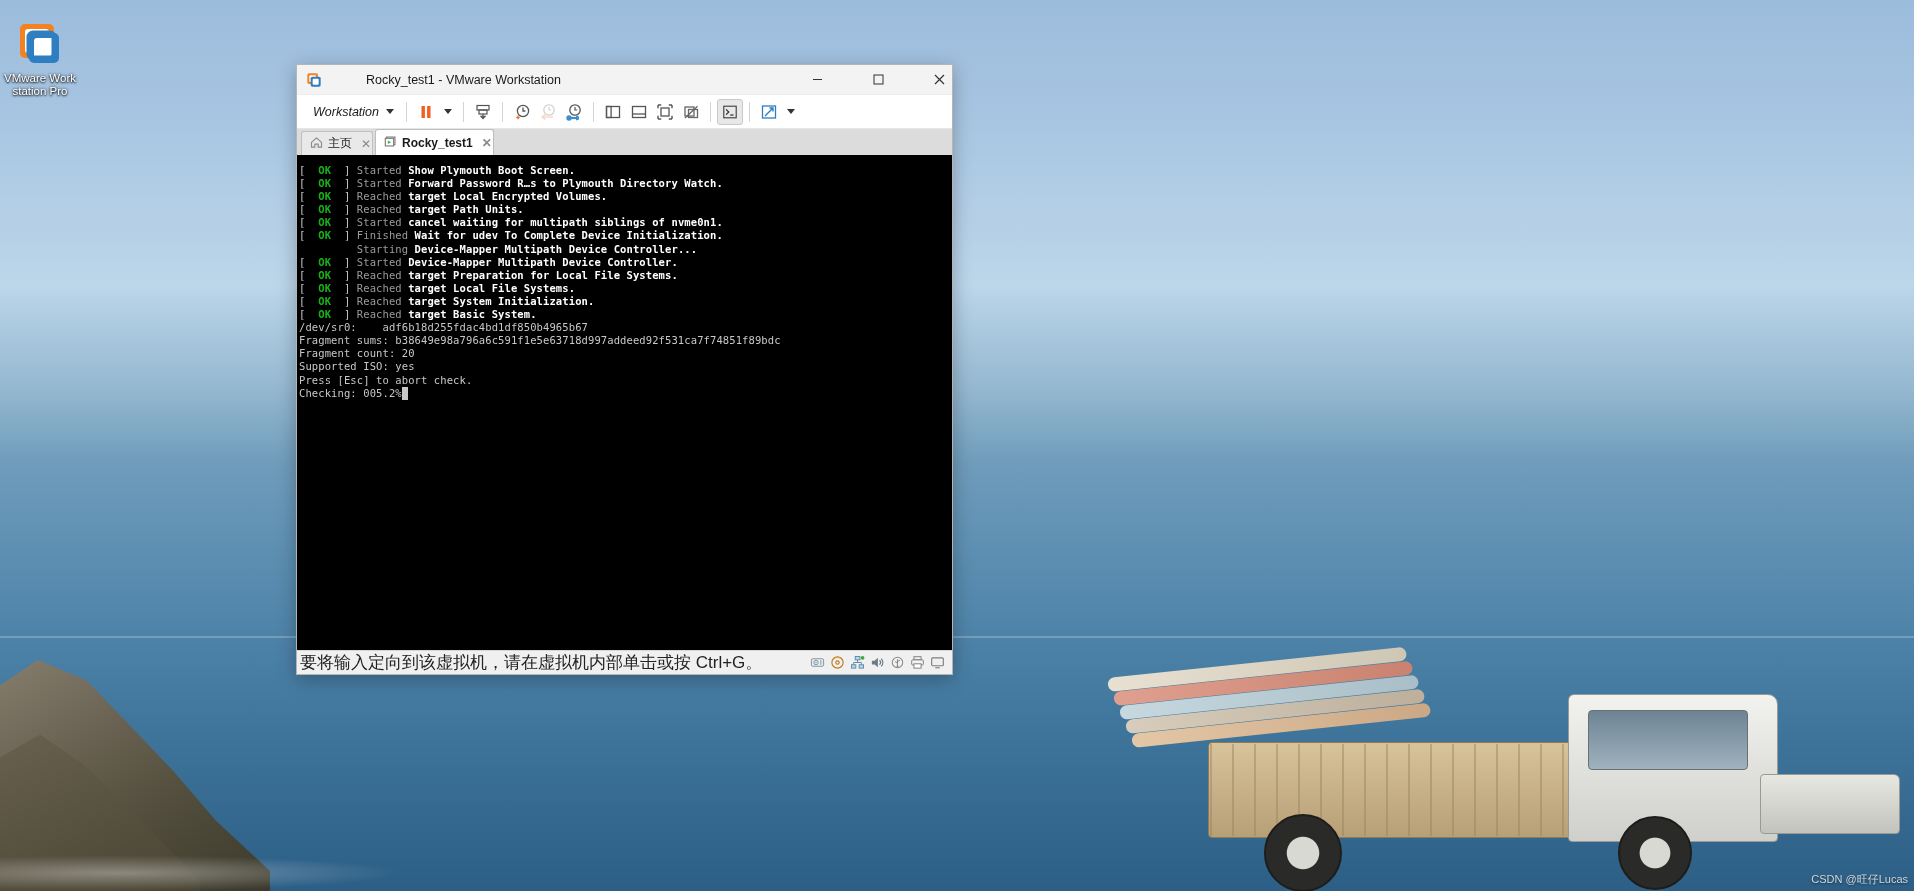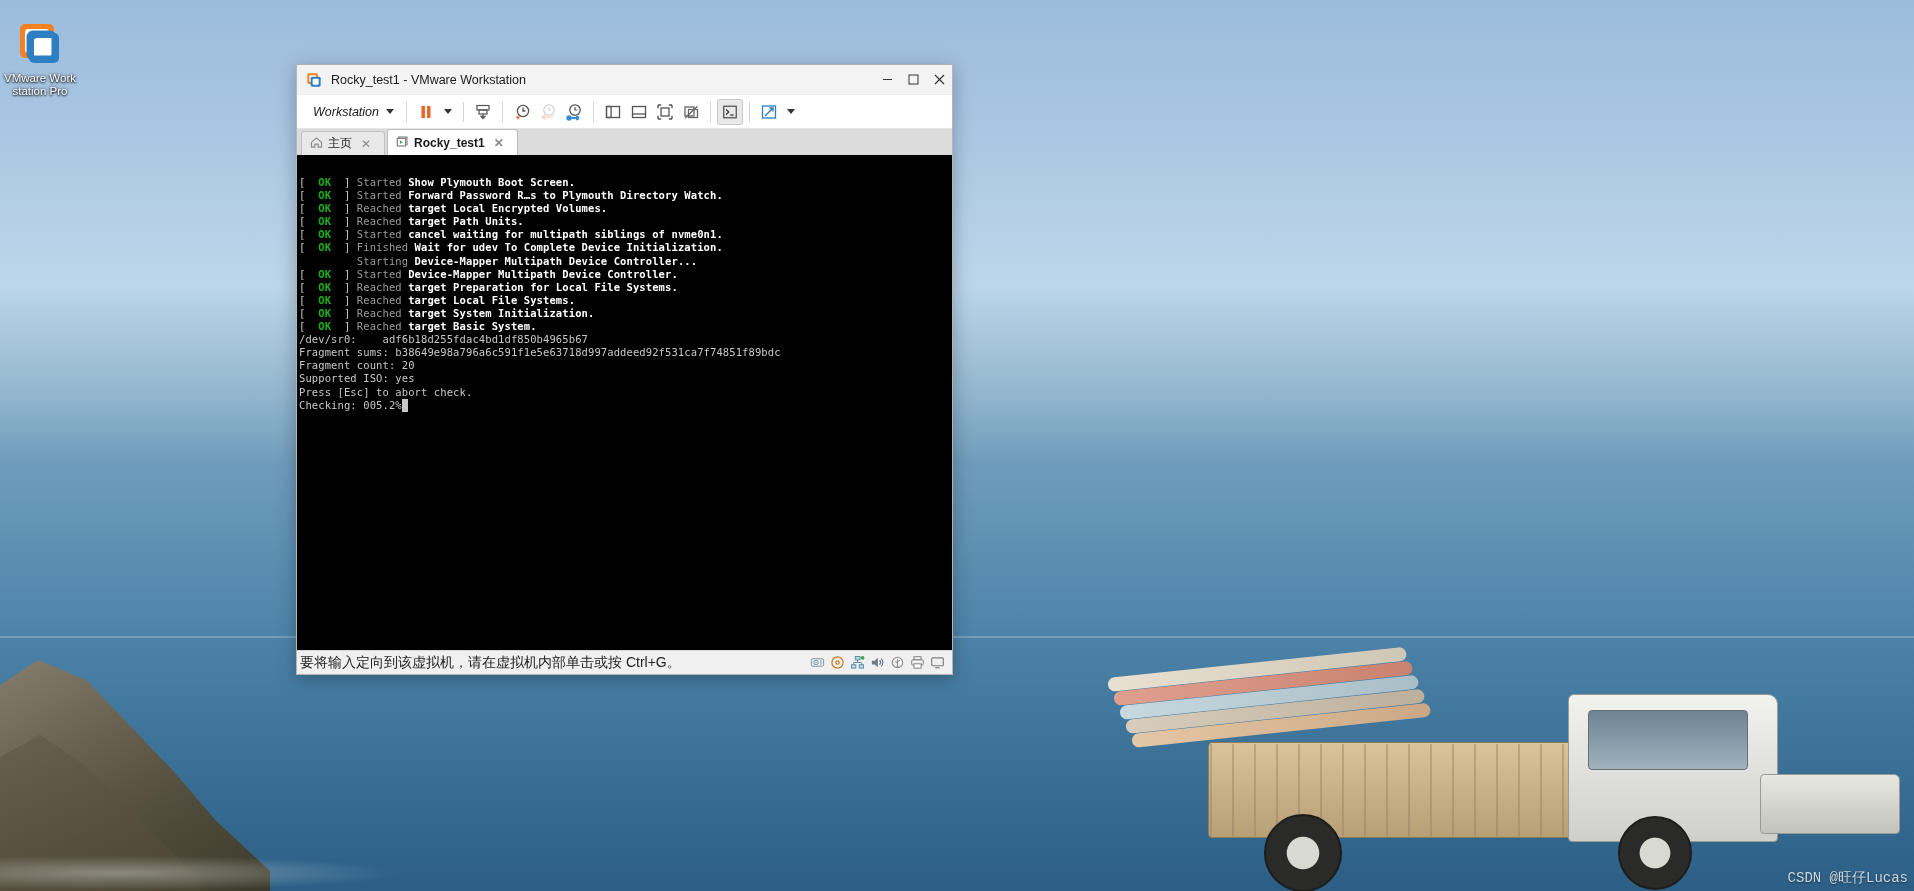--- a/index.html
+++ b/index.html
@@ -153,20 +153,21 @@
   }
 
   
   #titlebar {
     height: 30px;
     background: #f3f3f3;
     display: flex;
     align-items: center;
     border-bottom: 1px solid #eeeeee;
     flex: 0 0 30px;
+    gap: 35px;
   }
   #title-icon {
     width: 16px; height: 16px;
     margin-left: 9px; margin-right: 9px;
     position: relative;
     flex: 0 0 16px;
   }
   #title-text {
     font-size: 12.5px;
     color: #1a1a1a;
@@ -227,21 +228,21 @@
     background: #dcdcdc;
     display: flex;
     align-items: flex-end;
     padding-left: 4px;
     flex: 0 0 26px;
   }
   .tab {
     height: 24px;
     display: flex; align-items: center;
     gap: 5px;
-    padding: 0 12px 0 8px;
+    padding: 0 0 0 8px;
     font-size: 12px;
     color: #1a1a1a;
     border: 1px solid #c0c0c0;
     border-bottom: none;
     border-radius: 3px 3px 0 0;
     background: #e9e9e9;
     margin-right: 2px;
     white-space: nowrap;
   }
   .tab.active {
@@ -257,21 +258,21 @@
     margin-left: 3px;
     width: 12px; text-align: center;
   }
 
   
   #vmscreen {
     flex: 1 1 auto;
     background: #000000;
     overflow: hidden;
     position: relative;
-    padding: 21px 0 0 2px;
+    padding: 9px 0 0 2px;
   }
   #console {
     font-family: "DejaVu Sans Mono", "Liberation Mono", monospace;
     font-size: 10.5px;
     line-height: 13.1px;
     color: #c8c8c8;
     white-space: pre;
     letter-spacing: 0.1px;
   }
   .ok-br { color: #c8c8c8; }
@@ -290,41 +291,40 @@
   #statusbar {
     height: 24px;
     background: #f0f0f0;
     border-top: 1px solid #d6d6d6;
     display: flex;
     align-items: center;
     padding: 0 6px 0 3px;
     flex: 0 0 24px;
   }
   #status-text {
-    font-size: 14px;
+    font-size: 17px;
     color: #222;
     flex: 1 1 auto;
     white-space: nowrap;
     overflow: hidden;
   }
   .sicon {
     width: 17px; height: 17px;
     margin-left: 3px;
     display: flex; align-items: center; justify-content: center;
     flex: 0 0 17px;
   }
 
   
   #watermark {
     position: absolute;
     right: 6px; bottom: 4px;
-    font-size: 14px;
+    font-size: 11px;
     color: #cfd8de;
     text-shadow: 0 1px 2px rgba(0,0,0,.5);
-    font-family: Liberation Mono, monospace;
   }
 </style>
 </head>
 <body>
 
 <div id="desktop">
 
   <div id="cliff"></div>
   <div id="cliff2"></div>
   <div id="ocean-line"></div>

